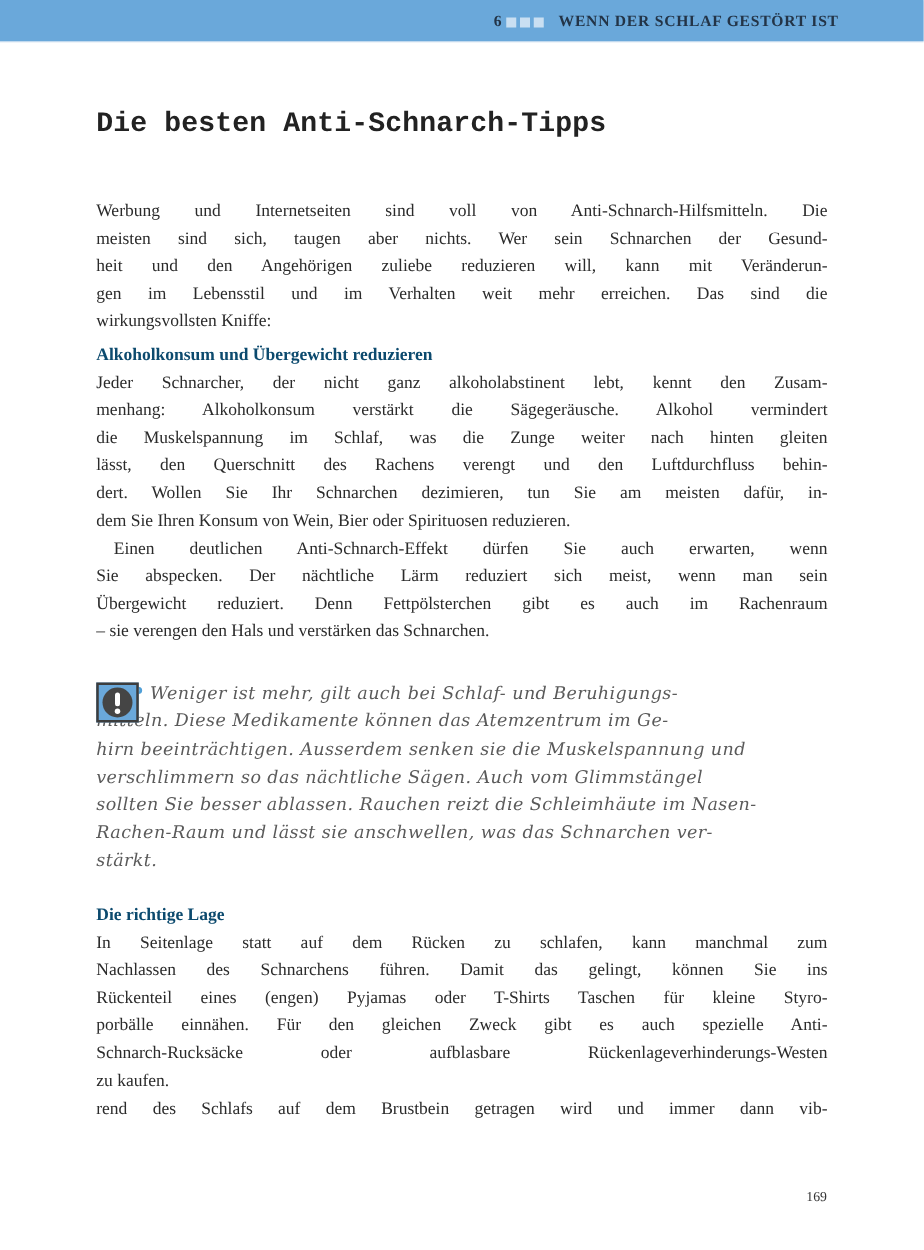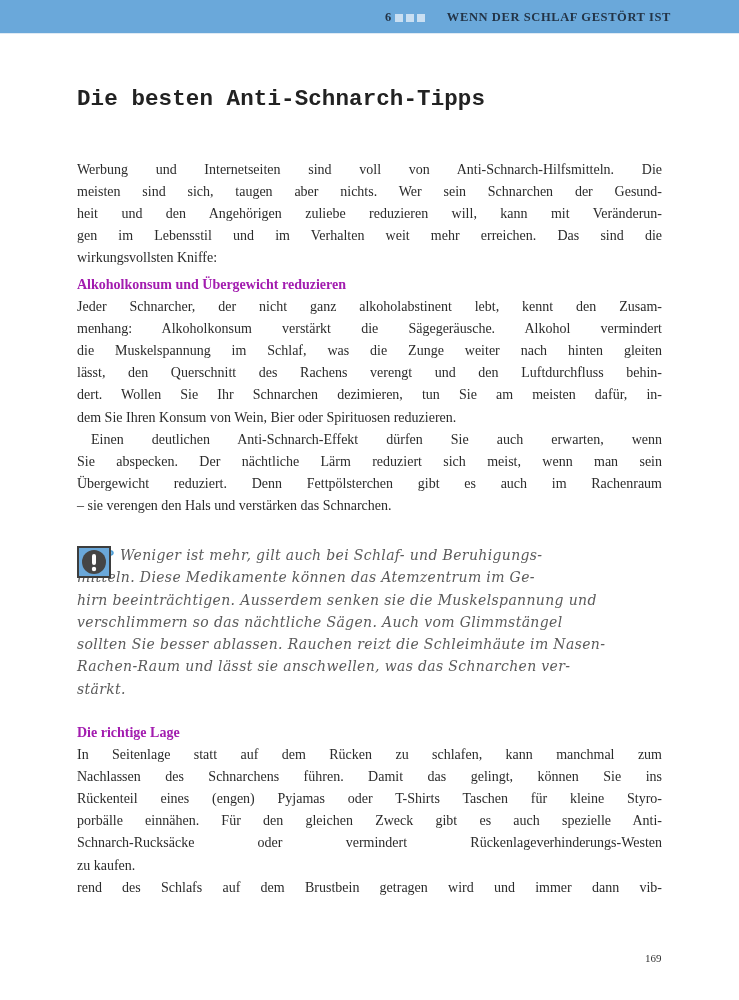--- a/index.html
+++ b/index.html
@@ -15,33 +15,33 @@
     .header-text {
       position: absolute; right: 68px; top: 10px;
       font-family: "Liberation Serif", "DejaVu Serif", serif;
       font-size: 12.5px; font-weight: bold; letter-spacing: 0.6px; color: #233447;
       display: flex; align-items: center; white-space: nowrap;
     }
     .header-text .sq {
       display: inline-block; width: 8px; height: 8px; background: #c9dff2; margin-left: 3px;
     }
     .header-text .sq:first-of-type { margin-left: 6px; }
-    .header-text .title { margin-left: 22px; }
+    .header-text .title { margin-left: 12px; }
     .page-title {
       position: absolute; left: 77px; top: 86px; margin: 0;
       font-size: 22.5px; font-weight: bold; color: #222; letter-spacing: 0.1px; font-family: Liberation Mono, monospace;
     }
     .text-block {
       position: absolute; left: 77px; width: 585px;
       font-size: 14px; line-height: 22.1px; color: #2b2b2b;
     }
     .line { display: block; white-space: nowrap; }
     .justify { text-align: justify; text-align-last: justify; }
     .indent { padding-left: 14px; }
-    .subhead { font-weight: bold; color: #a21caf; }
+    .subhead { font-weight: bold; color: #0c4a6e; }
     .tip-block {
       position: absolute; left: 77px; top: 544px; width: 490px;
       font-family: "DejaVu Serif", "Liberation Serif", serif;
       font-style: italic; font-size: 14px; line-height: 22.3px; color: #5a5a5a;
       letter-spacing: 0.35px;
     }
     .tip-icon {
       position: absolute; left: 0; top: 2px; width: 34px; height: 32px;
       background: #6aa8da; border: 2px solid #3d3d3d; box-sizing: border-box;
       display: flex; align-items: center; justify-content: center;
@@ -108,18 +108,18 @@
   <span class="line">Rachen-Raum und lässt sie anschwellen, was das Schnarchen ver-</span>
   <span class="line">stärkt.</span>
 </div>
 
 <div class="text-block" style="top:722px;">
   <span class="line subhead">Die richtige Lage</span>
   <span class="line justify">In Seitenlage statt auf dem Rücken zu schlafen, kann manchmal zum</span>
   <span class="line justify">Nachlassen des Schnarchens führen. Damit das gelingt, können Sie ins</span>
   <span class="line justify">Rückenteil eines (engen) Pyjamas oder T-Shirts Taschen für kleine Styro-</span>
   <span class="line justify">porbälle einnähen. Für den gleichen Zweck gibt es auch spezielle Anti-</span>
-  <span class="line justify">Schnarch-Rucksäcke oder vermindert Rückenlageverhinderungs-Westen</span>
+  <span class="line justify">Schnarch-Rucksäcke oder aufblasbare Rückenlageverhinderungs-Westen</span>
   <span class="line">zu kaufen.</span>
   <span class="line justify">rend des Schlafs auf dem Brustbein getragen wird und immer dann vib-</span>
 </div>
 
 <div class="page-number">169</div>
 
 </body></html>

